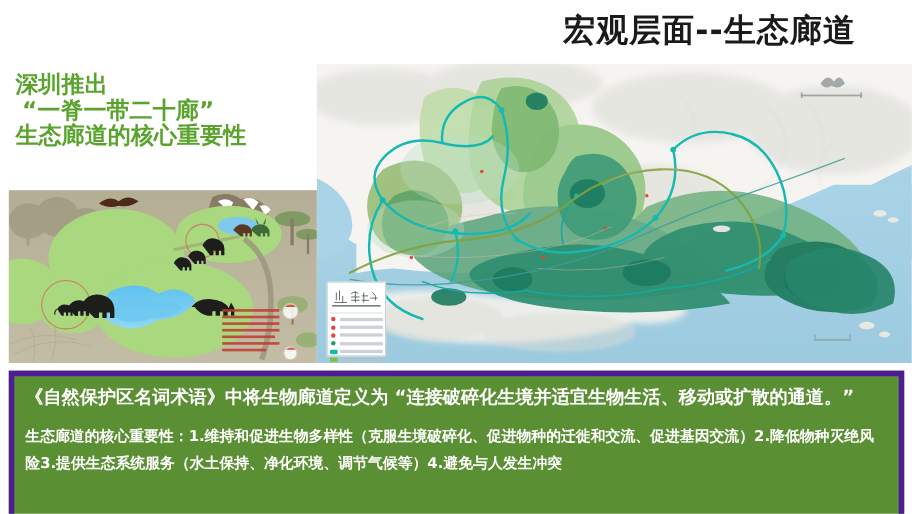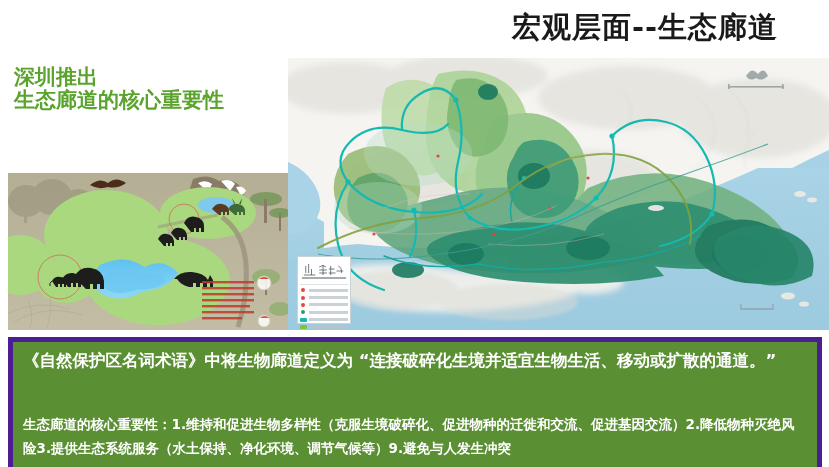--- a/index.html
+++ b/index.html
@@ -63,35 +63,36 @@
     background:#5b8f33;box-sizing:border-box;
     border:5px solid #4c1d95;
   }
   .banner-quote{
     position:absolute;left:10px;top:8px;right:8px;
     color:#ffffff;font-weight:bold;font-size:16.5px;line-height:22px;
     white-space:nowrap;
     font-family:"DejaVu Sans","Liberation Sans",sans-serif;
   }
   .banner-body{
-    position:absolute;left:10px;top:70px;right:10px;
+    position:absolute;left:10px;top:43px;right:10px;
     color:#ffffff;font-weight:bold;font-size:13.5px;line-height:24px;
     font-family:"DejaVu Sans","Liberation Sans",sans-serif;
   }
   .banner-body .bl{display:block;}
 </style>
 </head>
 <body>
 
 <div class="slide">
 
   <div class="slide-title">宏观层面--生态廊道</div>
 
   <div class="left-head">
     <span class="l1">深圳推出</span>
+    <span class="l2">“一脊一带二十廊”</span>
     <span class="l3">生态廊道的核心重要性</span>
   </div>
 
   <div class="illus">
     <svg viewBox="0 0 281 157" preserveAspectRatio="none">
       <defs>
         <linearGradient id="gw" x1="0" y1="0" x2="0" y2="1">
           <stop offset="0" stop-color="#5fc1ef"></stop>
           <stop offset="1" stop-color="#8fd8f5"></stop>
         </linearGradient>
@@ -409,17 +410,17 @@
             <span class="legend-tx"></span>
           </div>
       </div>
     </div>
   </div>
 
   <div class="banner">
     <div class="banner-quote">《自然保护区名词术语》中将生物廊道定义为 “连接破碎化生境并适宜生物生活、移动或扩散的通道。”</div>
     <div class="banner-body">
       <span class="bl">生态廊道的核心重要性：1.维持和促进生物多样性（克服生境破碎化、促进物种的迁徙和交流、促进基因交流）2.降低物种灭绝风</span>
-      <span class="bl">险3.提供生态系统服务（水土保持、净化环境、调节气候等）9.避免与人发生冲突</span>
+      <span class="bl">险3.提供生态系统服务（水土保持、净化环境、调节气候等）4.避免与人发生冲突</span>
     </div>
   </div>
 
 </div>
 
 </body></html>

